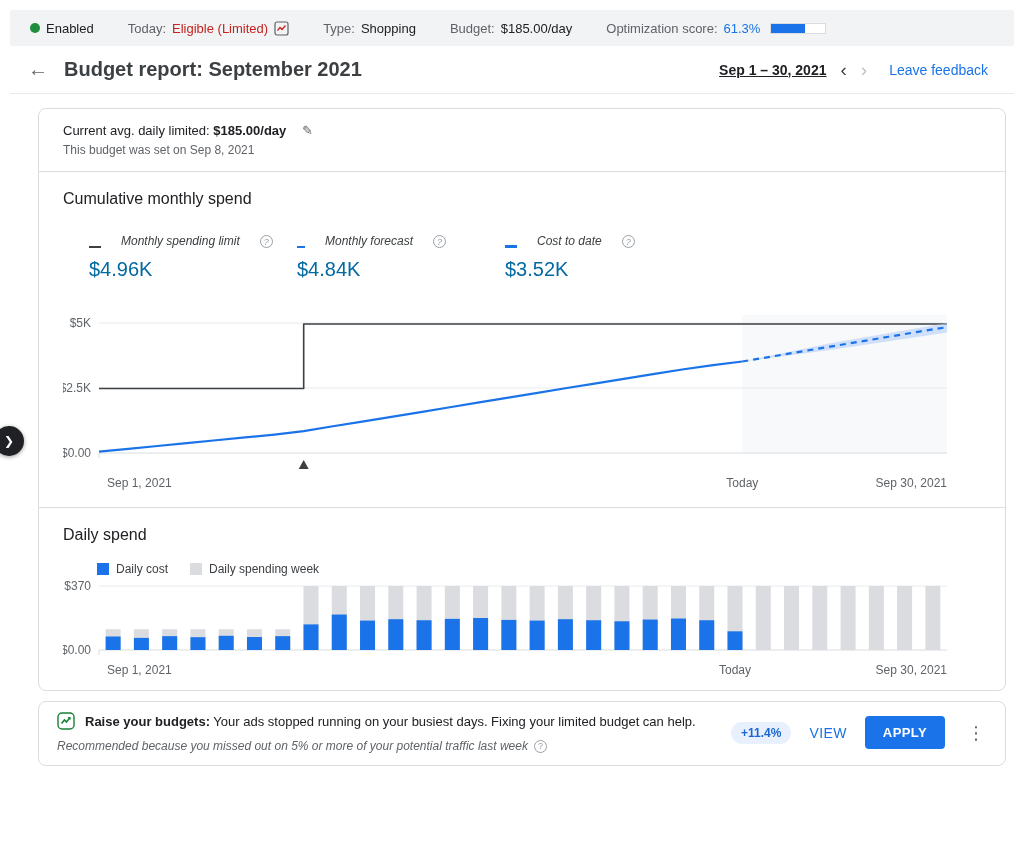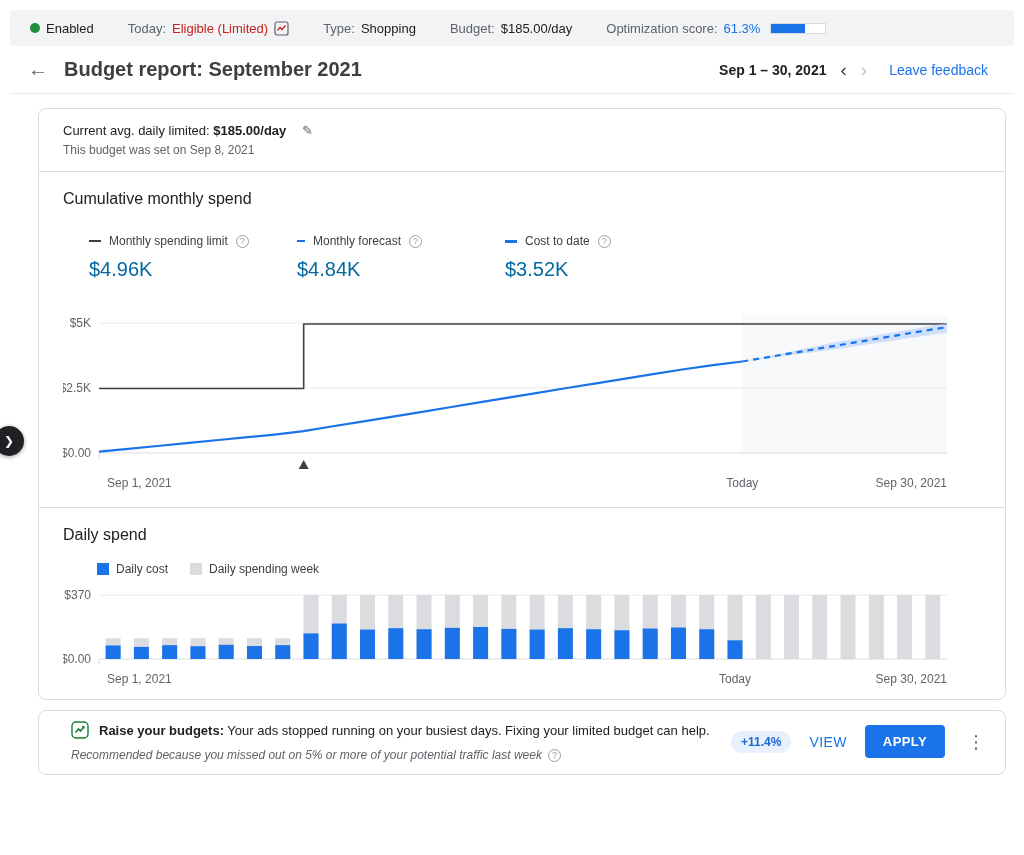--- a/index.html
+++ b/index.html
@@ -14,61 +14,61 @@
   .dot { width:10px; height:10px; border-radius:50%; background:#1e8e3e; }
   .opt-bar { width:56px; height:11px; border:1px solid #dadce0; background:#fff; margin-left:4px; }
   .opt-fill { height:100%; background:#1a73e8; }
   .opt-value { color:#1a73e8; }
 
   
   .header { display:flex; align-items:center; padding:0 26px 0 18px; height:48px; border-bottom:1px solid #e8eaed; margin:0 10px; }
   .back { font-size:20px; color:#5f6368; margin-right:16px; cursor:pointer; }
   .title { font-size:20px; color:#3c4043; font-weight:700; }
   .header-right { margin-left:auto; display:flex; align-items:center; gap:14px; font-size:14px; }
-  .date-range { font-weight:bold; color:#202124; }
+  .date-range { font-weight:bold; color:#202124;text-decoration:underline; }
   .chev { font-size:19px; color:#3c4043; cursor:pointer; line-height:1; }
   .chev.disabled { color:#bdc1c6; }
   .feedback { color:#1a73e8; cursor:pointer; margin-left:8px; }
 
   
   .content { padding:14px 18px 0 38px; }
   .card { border:1px solid #dadce0; border-radius:8px; background:#fff; overflow:hidden; }
   .section { padding:18px 24px; }
   .section + .section { border-top:1px solid #dadce0; }
 
   .budget-line1 { font-size:13px; color:#202124; }
   .budget-line1 b { font-weight:bold; }
   .edit-icon { color:#5f6368; margin-left:12px; font-size:13px; cursor:pointer; }
   .budget-line2 { font-size:12px; color:#5f6368; margin-top:5px; }
 
   .sec-title { font-size:16px; font-weight:500; color:#202124; }
 
   .legend-row { display:flex; margin:26px 0 0 26px; }
   .legend-col { width:208px; }
-  .legend-head { display:flex; align-items:center; gap:8px; font-size:12px; color:#3c4043; }
+  .legend-head { display:flex; align-items:flex-end; gap:20px; font-size:12px; color:#3c4043;font-style:italic; }
   .glyph { display:inline-block; }
   .glyph-limit { width:12px; height:2px; background:#3c4043; }
   .glyph-forecast { width:8px; height:2px; background:#1a73e8; }
   .glyph-cost { width:12px; height:3px; background:#1a73e8; }
   .help { width:13px; height:13px; min-width:13px; border:1px solid #9aa0a6; border-radius:50%; color:#9aa0a6; font-size:9px; display:inline-flex; align-items:center; justify-content:center; cursor:pointer; }
   .legend-value { font-size:20px; color:#0369a1; margin-top:10px; }
 
   .chart-wrap { margin-top:32px; }
   svg.chart { display:block; }
   svg.chart text { font-family:"Liberation Sans", sans-serif; }
 
   .daily-desc { font-size:13px; color:#5f6368; margin-top:10px; }
-  .daily-legend { display:flex; gap:22px; align-items:flex-start; margin:18px 0 11px 34px; font-size:12px; color:#3c4043; }
+  .daily-legend { display:flex; gap:22px; align-items:flex-start; margin:18px 0 2px 34px; font-size:12px; color:#3c4043; }
   .dl-item { display:flex; align-items:center; gap:7px; }
   .sq { width:12px; height:12px; display:inline-block; }
   .sq-cost { background:#1a73e8; }
   .sq-limit { background:#dadce0; }
 
   
-  .rec-card { margin-top:10px; border:1px solid #dadce0; border-radius:8px; background:#fff; padding:10px 16px 12px 32px; display:flex; align-items:center; }
+  .rec-card { margin-top:10px; border:1px solid #dadce0; border-radius:8px; background:#fff; padding:10px 16px 12px 18px; display:flex; align-items:center; }
   .rec-left { flex:1; }
   .rec-row { display:flex; align-items:center; gap:10px; }
   .rec-text { font-size:13px; color:#202124; }
   .rec-text b { font-weight:bold; }
   .rec-right { display:flex; align-items:center; gap:18px; margin-left:16px; }
   .chip { background:#e8f0fe; color:#1967d2; font-size:12px; font-weight:bold; padding:4px 10px; border-radius:12px; }
   .view-btn { color:#1a73e8; font-weight:normal; font-size:14px; letter-spacing:.4px; cursor:pointer; background:none; border:none; font-family:inherit; }
   .apply-btn { background:#1a73e8; color:#fff; font-size:13px; font-weight:bold; letter-spacing:.4px; border:none; border-radius:4px; padding:9px 18px; cursor:pointer; font-family:inherit; }
   .kebab { color:#5f6368; font-size:18px; cursor:pointer; padding:0 4px; background:none; border:none; font-family:inherit; }
   .rec-foot { font-size:12px; color:#5f6368; font-style:italic; margin-top:9px; display:flex; align-items:center; gap:6px; }

